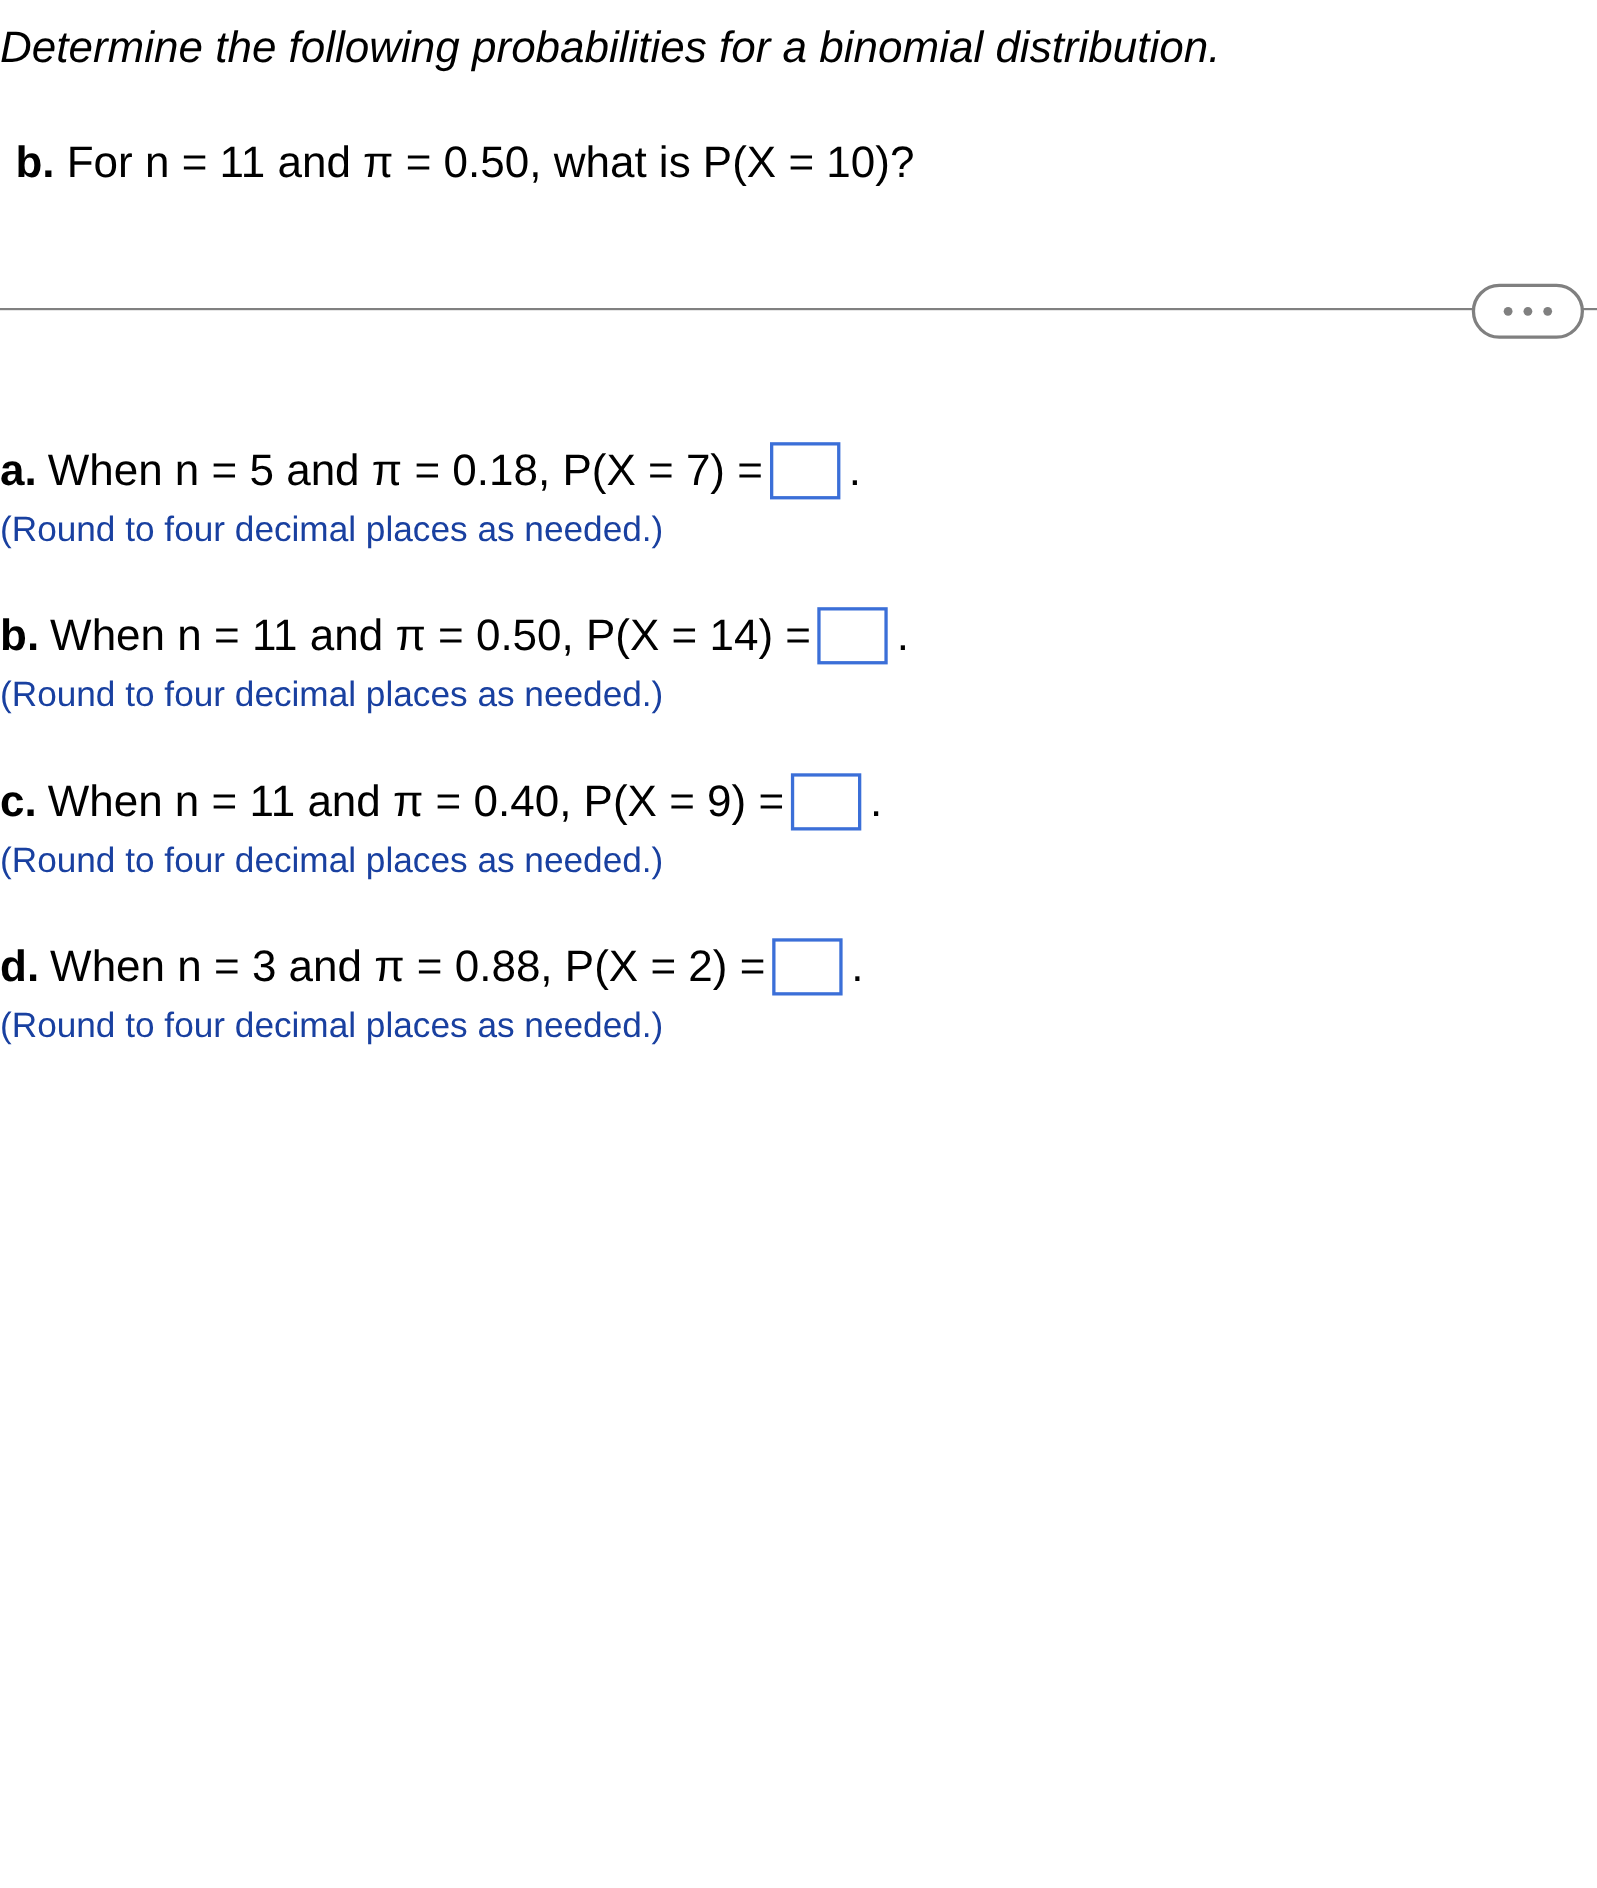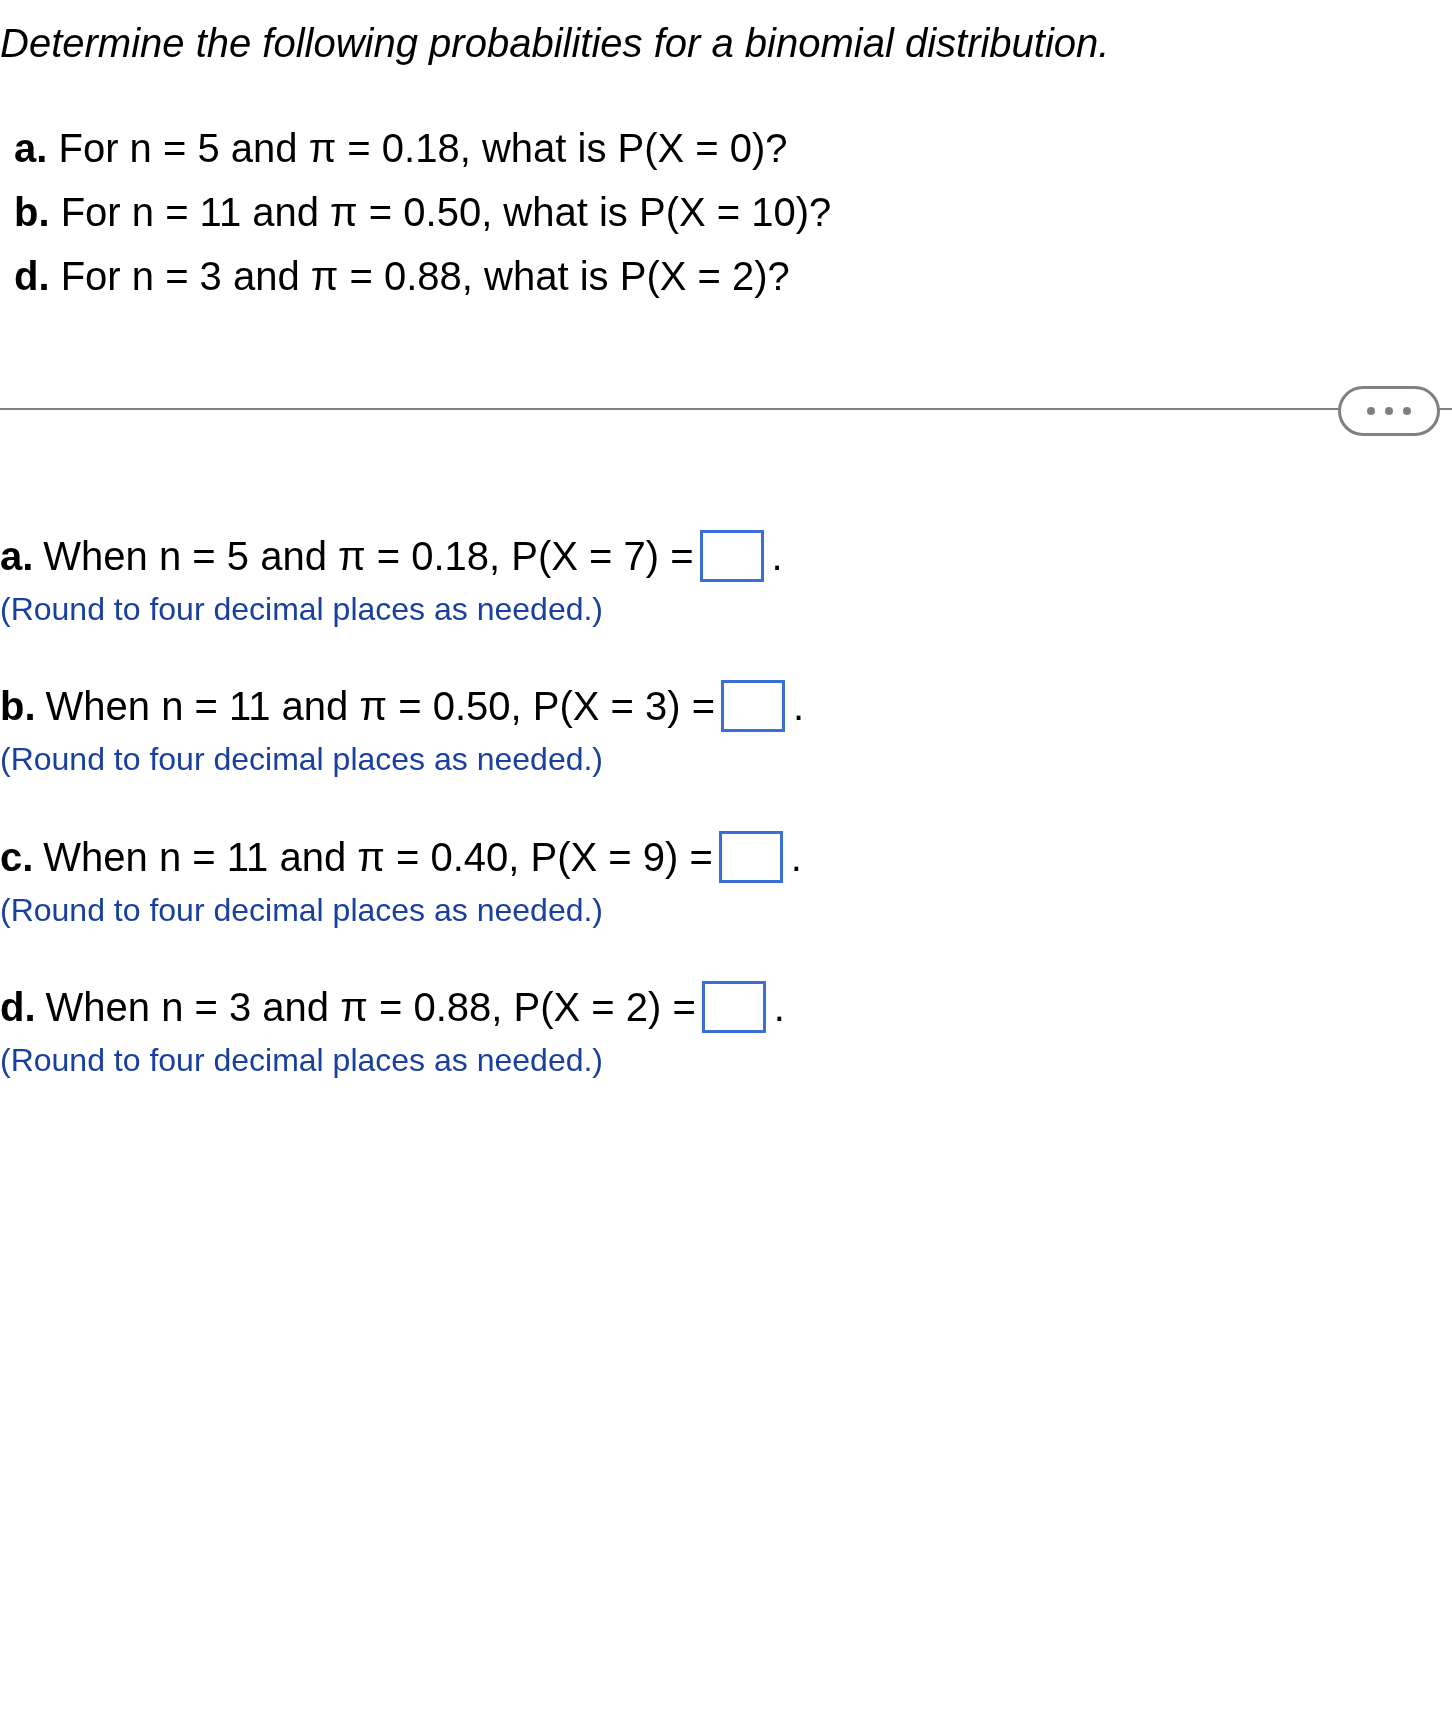--- a/index.html
+++ b/index.html
@@ -103,30 +103,22 @@
 </style>
 </head>
 <body>
 
 <div class="page">
 
   <div class="intro">Determine the following probabilities for a binomial distribution.</div>
 
   <div class="prompts">
     <div class="prompt-line">
-      <span class="label">a.</span>
-      <span>For n = 5 and π = 0.18, what is P(X = 0)?</span>
-    </div>
-    <div class="prompt-line">
       <span class="label">b.</span>
       <span>For n = 11 and π = 0.50, what is P(X = 10)?</span>
-    </div>
-    <div class="prompt-line">
-      <span class="label">d.</span>
-      <span>For n = 3 and π = 0.88, what is P(X = 2)?</span>
     </div>
   </div>
 
   <div class="divider-row">
     <div class="divider-line"></div>
     <div class="more-pill">
       <span class="dot"></span>
       <span class="dot"></span>
       <span class="dot"></span>
     </div>
@@ -140,21 +132,21 @@
         <span>When n = 5 and π = 0.18, P(X = 7) =</span>
         <span class="answer-input-box"></span>
         <span class="period">.</span>
       </div>
       <div class="answer-hint">(Round to four decimal places as needed.)</div>
     </div>
 
     <div class="answer-block">
       <div class="answer-line">
         <span class="label">b.</span>
-        <span>When n = 11 and π = 0.50, P(X = 3) =</span>
+        <span>When n = 11 and π = 0.50, P(X = 14) =</span>
         <span class="answer-input-box"></span>
         <span class="period">.</span>
       </div>
       <div class="answer-hint">(Round to four decimal places as needed.)</div>
     </div>
 
     <div class="answer-block">
       <div class="answer-line">
         <span class="label">c.</span>
         <span>When n = 11 and π = 0.40, P(X = 9) =</span>

